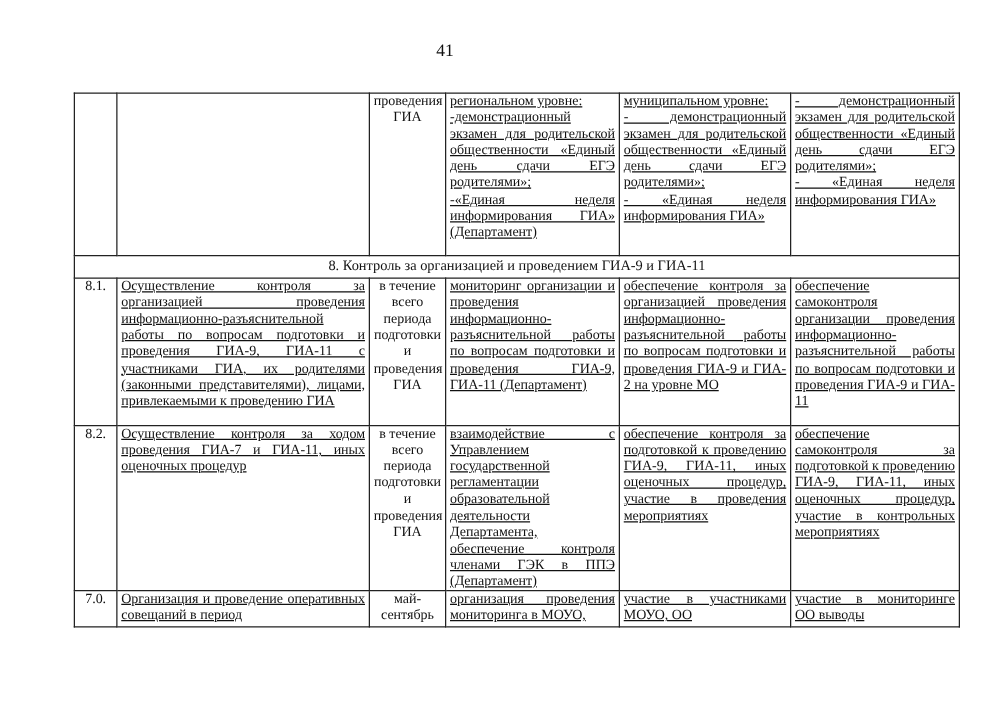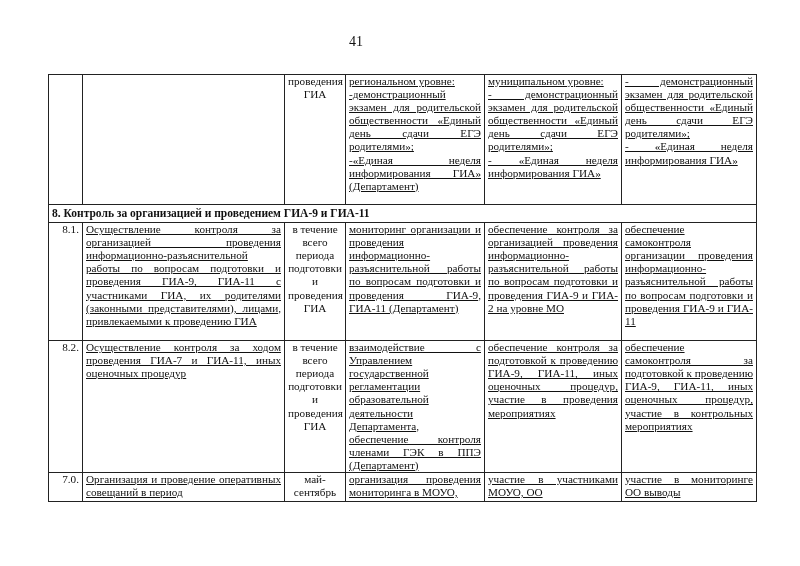--- a/index.html
+++ b/index.html
@@ -1,26 +1,26 @@
 <!DOCTYPE html>
 <html><head>
 <meta charset="utf-8">
 <style>
   html, body { margin:0; padding:0; background:#ffffff; }
   body { width:800px; height:566px; position:relative; overflow:hidden;
          font-family:"Liberation Serif", serif; color:#111; }
   .page-num { position:absolute; top:34px; left:0; width:712px; text-align:center;
               font-size:14px; }
-  table.doc { position:absolute; left:48px; top:74px; width:708px;
+  table.doc { position:absolute; left:59px; top:74px; width:708px;
               border-collapse:collapse; table-layout:fixed; font-size:11.2px; line-height:13.1px; }
   table.doc td { border:1px solid #222; vertical-align:top; padding:0 3px; overflow:hidden; }
-  .c-num { text-align:right; }
+  .c-num { text-align:center; }
   .c-just { text-align:justify; text-align-last:left;text-decoration:underline; }
   .c-center { text-align:center; }
-  .section { font-weight:bold; padding:2px 3px !important; font-size:11.5px; }
+  .section { font-weight:normal; text-align:center; padding:2px 3px !important; font-size:11.5px; }
   .pre { white-space:pre-line; }
 </style>
 </head>
 <body>
 
 <div class="page-num">41</div>
 
 <table class="doc">
   <colgroup>
     <col style="width:34px">

